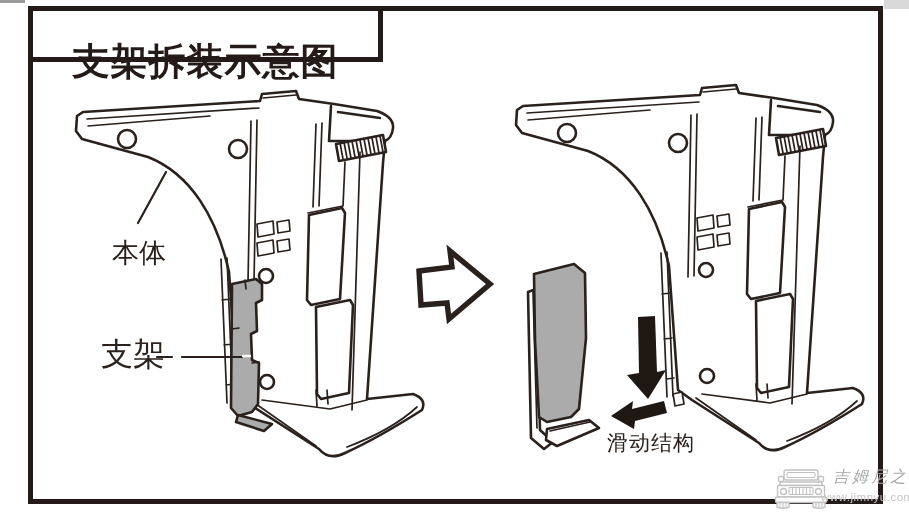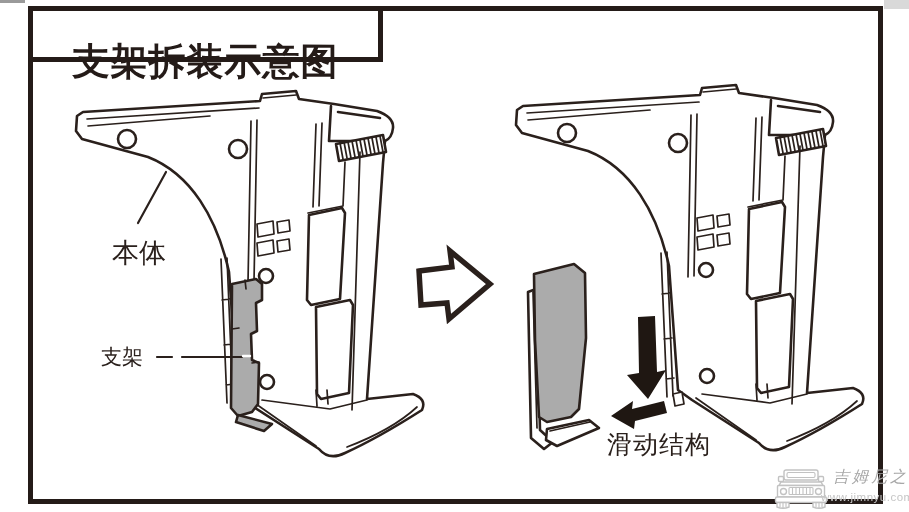--- a/index.html
+++ b/index.html
@@ -153,19 +153,19 @@
       <rect class="wl" x="3.5" y="27" width="51" height="5.5" rx="1.5"></rect>
       <path class="wl" d="M5,32.5 h12 v4.5 q-6,2.5 -12,0 Z M41,32.5 h12 v4.5 q-6,2.5 -12,0 Z"></path>
       <path class="wlt" d="M8,33 v4 M11,33 v5 M14,33 v4 M44,33 v4 M47,33 v5 M50,33 v4"></path>
     </g>
   </svg>
 
   <div class="title-text">支架拆装示意图</div>
 
   <div class="label" style="left:112px;top:240px;font-size:27px;">本体</div>
 
-  <div class="label" style="left:101px;top:346px;font-size:21px;">支架</div>
+  <div class="label" style="left:101px;top:338px;font-size:32px;">支架</div>
 
-  <div class="label" style="left:607px;top:432px;font-size:25px;letter-spacing:1px;">滑动结构</div>
+  <div class="label" style="left:607px;top:432px;font-size:21px;letter-spacing:1px;">滑动结构</div>
 
   <div class="wm-name">吉姆尼之家</div>
   <div class="wm-url">www.jimnyu.com</div>
 </div>
 
 </body></html>

